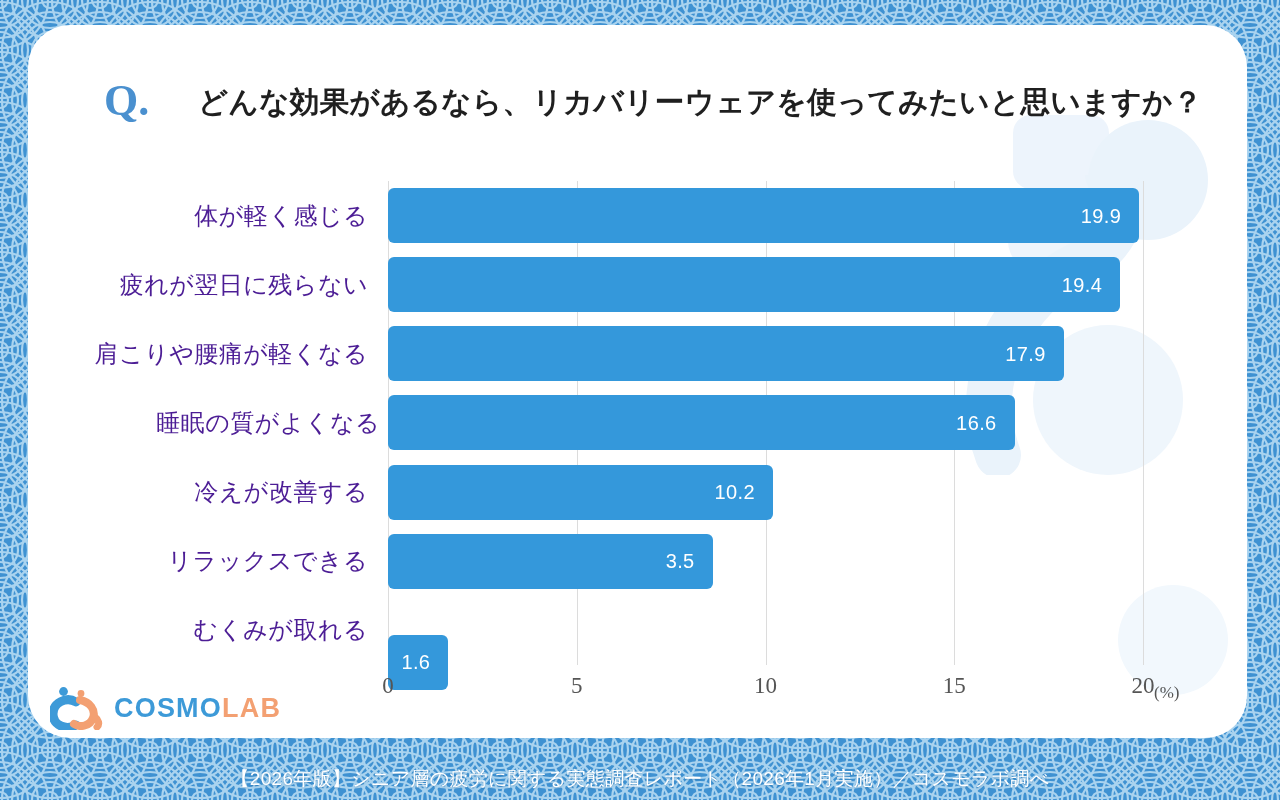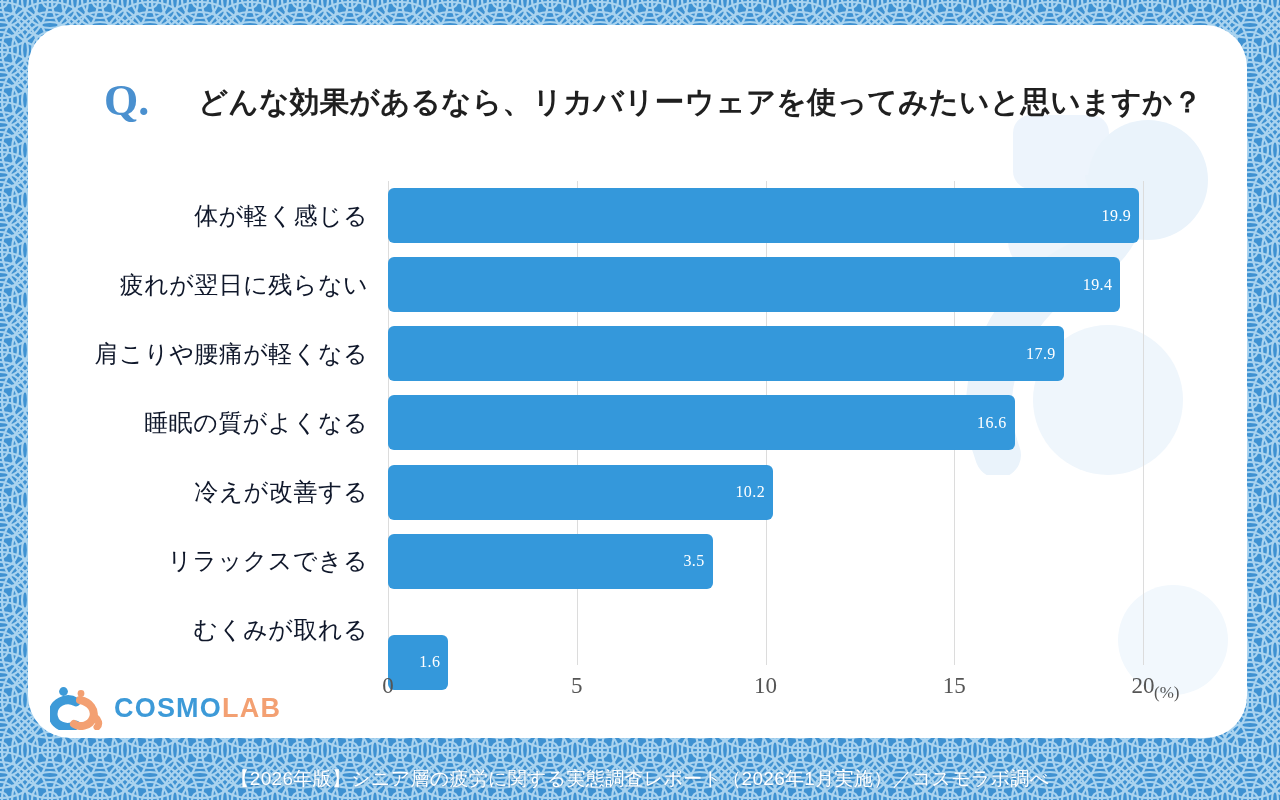--- a/index.html
+++ b/index.html
@@ -123,39 +123,38 @@
     position: absolute;
     left: 0;
     top: 7px;
     height: 55px;
     background: #3498db;
     border-radius: 6px;
     box-sizing: border-box;
   }
   .bar-value {
     position: absolute;
-    right: 8px;
+    right: 18px;
     top: 50%;
     transform: translateY(-50%);
     color: #ffffff;
-    font-size: 16px;
+    font-size: 20px;
     font-weight: 400;
     letter-spacing: 0.4px;
     white-space: nowrap;
-    font-family: Liberation Serif, serif;
   }
   .cat-label {
     position: absolute;
     right: 775px;          
     top: 50%;
     transform: translateY(-50%);
     white-space: nowrap;
     font-size: 24px;
     font-weight: 500;
-    color: #0f172a;
+    color: #4c1d95;
     letter-spacing: 0.5px;
   }
 
   .xtick {
     position: absolute;
     top: 492px;
     transform: translateX(-50%);
     font-size: 23px;
     color: #555555;
     font-family: "Liberation Serif", "DejaVu Serif", serif;
@@ -287,21 +286,21 @@
           <div class="bar" style="width: 732.35px; background: rgb(52, 152, 219);">
             <span class="bar-value">19.4</span>
           </div>
         </div>
         <div class="row" style="top: 138.286px; height: 69.1429px;">
           <div class="cat-label">肩こりや腰痛が軽くなる</div>
           <div class="bar" style="width: 675.725px; background: rgb(52, 152, 219); padding-left: 7px;">
             <span class="bar-value">17.9</span>
           </div>
         </div>
-        <div class="row" style="top: 207.429px; height: 69.1429px;">
+        <div class="row" style="top: 207.429px; height: 69.1429px; padding-left: 12px;">
           <div class="cat-label">睡眠の質がよくなる</div>
           <div class="bar" style="width: 626.65px; background: rgb(52, 152, 219);">
             <span class="bar-value">16.6</span>
           </div>
         </div>
         <div class="row" style="top: 276.571px; height: 69.1429px;">
           <div class="cat-label">冷えが改善する</div>
           <div class="bar" style="width: 385.05px; background: rgb(52, 152, 219);">
             <span class="bar-value">10.2</span>
           </div>

